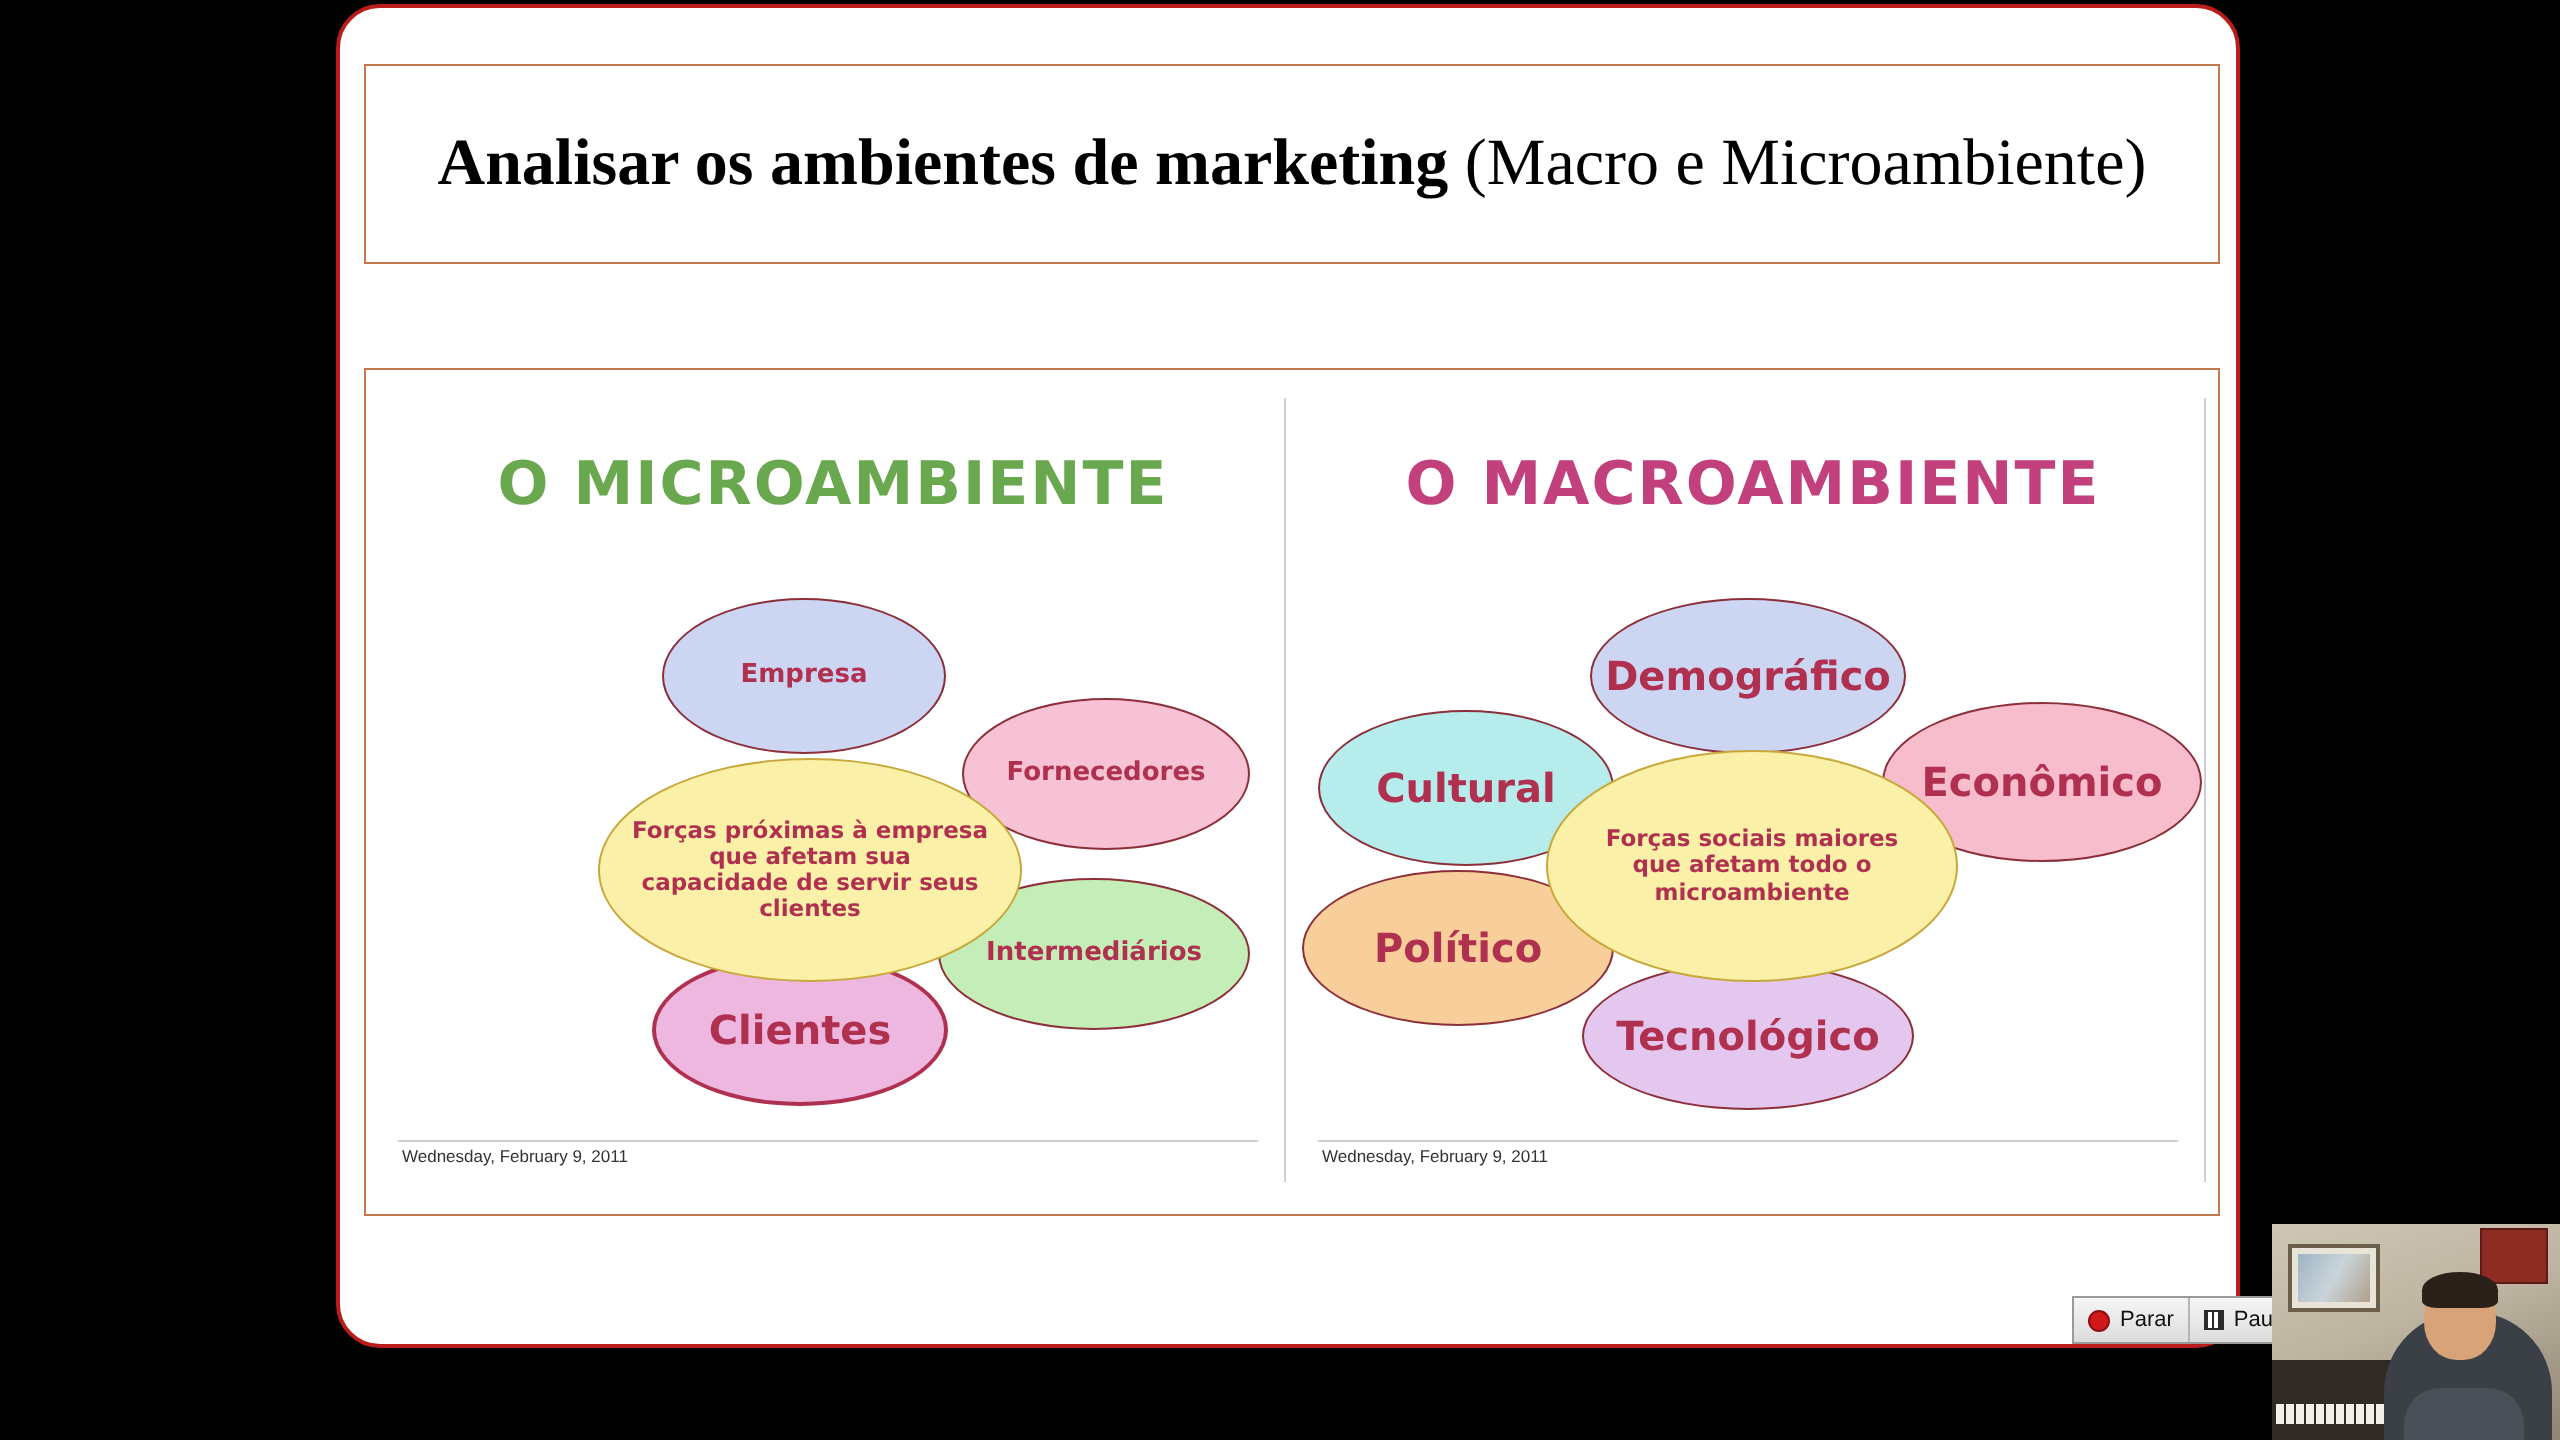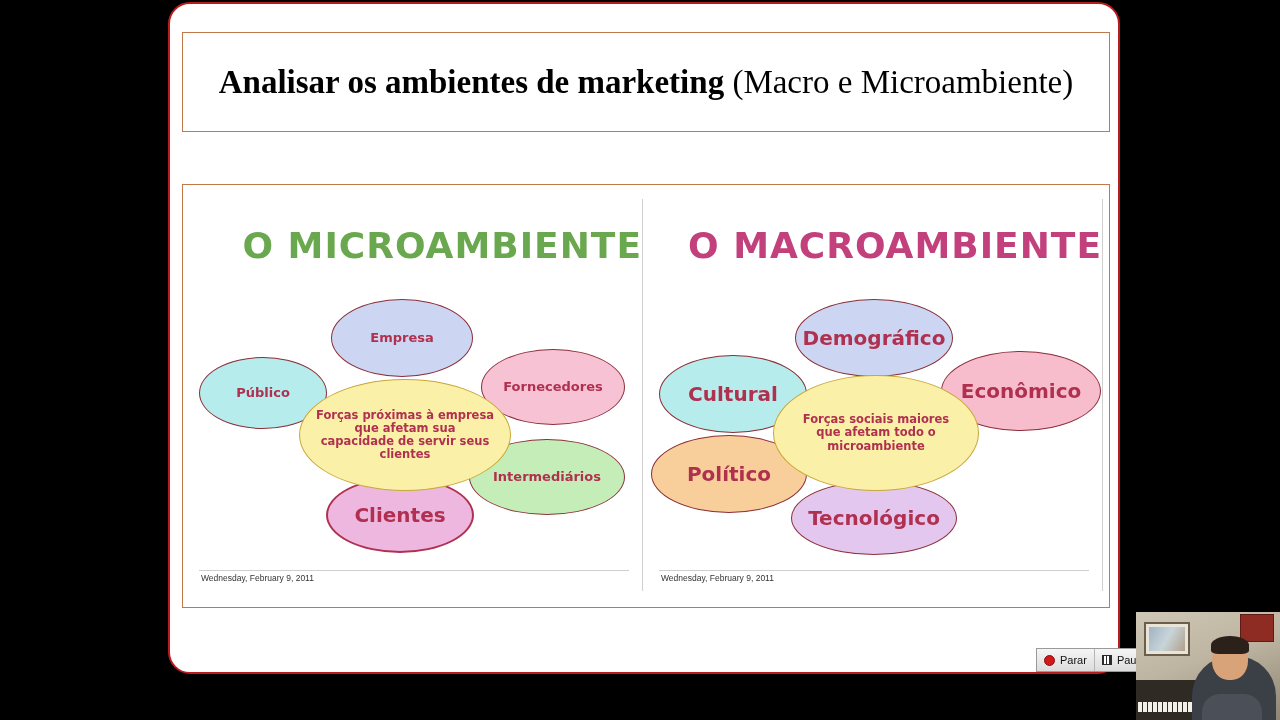--- a/index.html
+++ b/index.html
@@ -79,24 +79,24 @@
   .panel-macro {
     left: 468px;
     width: 452px;
     border-right: 1px solid #cfcfcf;
   }
 
   .panel-title {
     position: absolute;
     top: 26px;
     width: 100%;
-    text-align: right;
+    text-align: center;
     font-family: "DejaVu Sans", sans-serif;
     font-weight: bold;
-    font-size: 36px;
+    font-size: 30px;
     letter-spacing: 1px;
   }
   .micro-title { color: #6aa84f; }
   .macro-title { color: #c2417c; }
 
   .stamp {
     position: absolute;
     bottom: 8px;
     left: 10px;
     font-size: 8.5px;
@@ -241,23 +241,20 @@
       <div class="title-text">
         <span class="bold">Analisar os ambientes de marketing</span><span> (Macro e Microambiente)</span>
       </div>
     </div>
 
     <div class="content-box">
 
       <div class="panel panel-micro">
         <div class="panel-title micro-title">O MICROAMBIENTE</div>
 
-        <div class="ell small c-cyan" style="left:8px;  top:158px; width:128px; height:72px;">
-            <span>Público</span>
-          </div>
         <div class="ell small c-blue" style="left:140px;top:100px; width:142px; height:78px;">
             <span>Empresa</span>
           </div>
         <div class="ell small c-pink" style="left:290px;top:150px; width:144px; height:76px;">
             <span>Fornecedores</span>
           </div>
         <div class="ell small c-green" style="left:278px;top:240px; width:156px; height:76px;">
             <span>Intermediários</span>
           </div>
         <div class="ell mid   c-magenta" style="left:135px;top:278px; width:148px; height:76px;">

